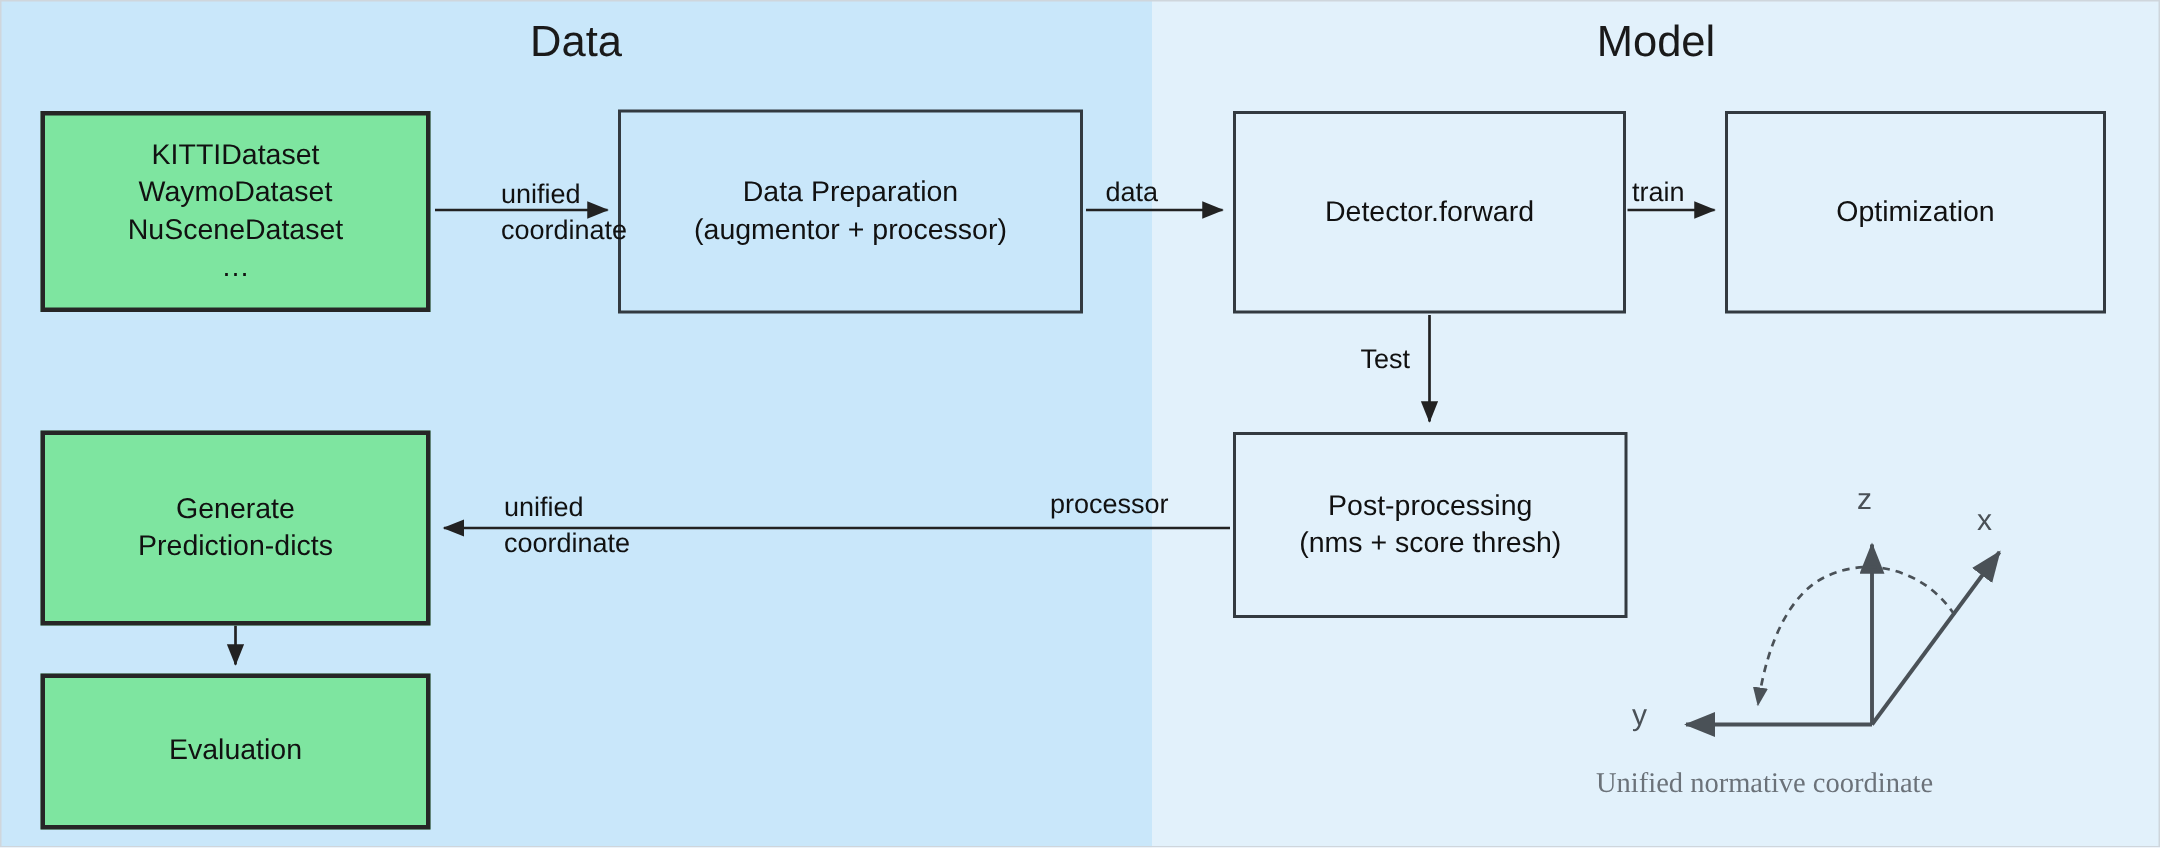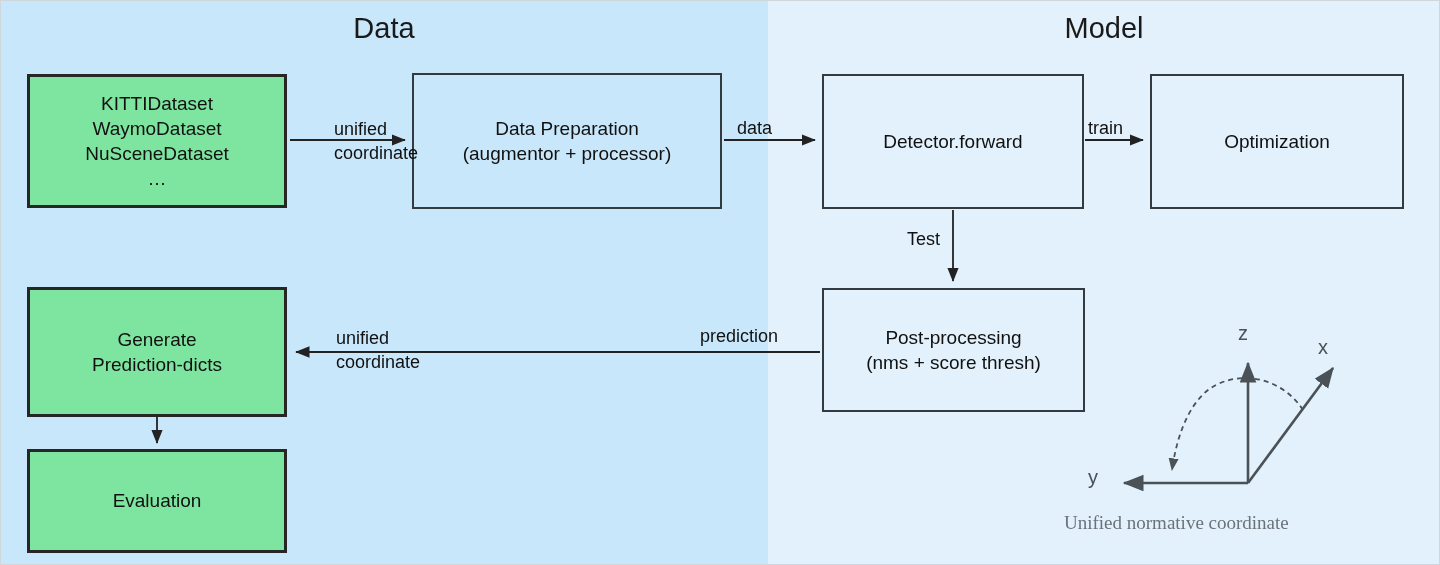--- a/index.html
+++ b/index.html
@@ -184,21 +184,21 @@
     <div>unified</div>
     <div>coordinate</div>
   </div>
 
   <div class="edge-label" style="left:737px; top:118px;">data</div>
 
   <div class="edge-label" style="left:1088px; top:118px;">train</div>
 
   <div class="edge-label" style="left:883px; top:229px;margin-left:24px;">Test</div>
 
-  <div class="edge-label" style="left:700px; top:326px;">prediction</div>
+  <div class="edge-label" style="left:700px; top:326px;">processor</div>
 
   <div class="edge-label two-line" style="left:296px; top:326px;">
     <div>unified</div>
     <div>coordinate</div>
   </div>
 
   <div class="axis-label" style="left:1238px; top:322px;">z</div>
   <div class="axis-label" style="left:1318px; top:336px;">x</div>
   <div class="axis-label" style="left:1088px; top:466px;">y</div>
   <div class="coord-caption" style="left:1064px; top:512px;">Unified normative coordinate</div>

